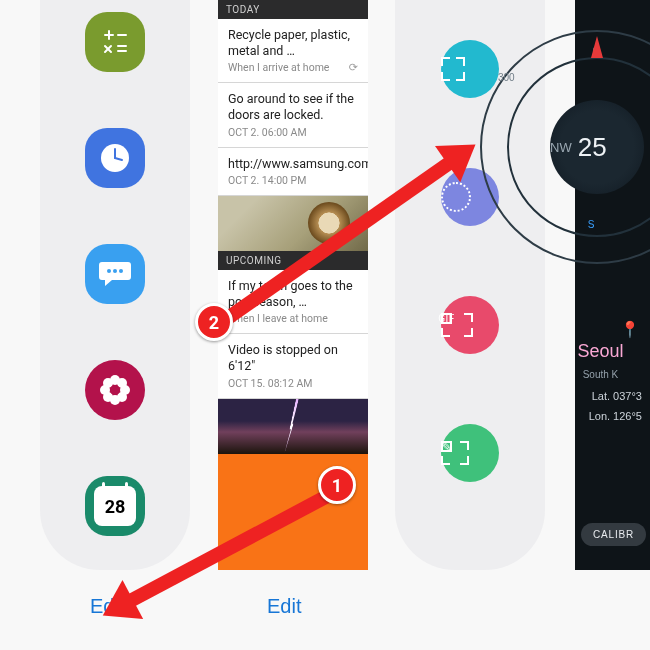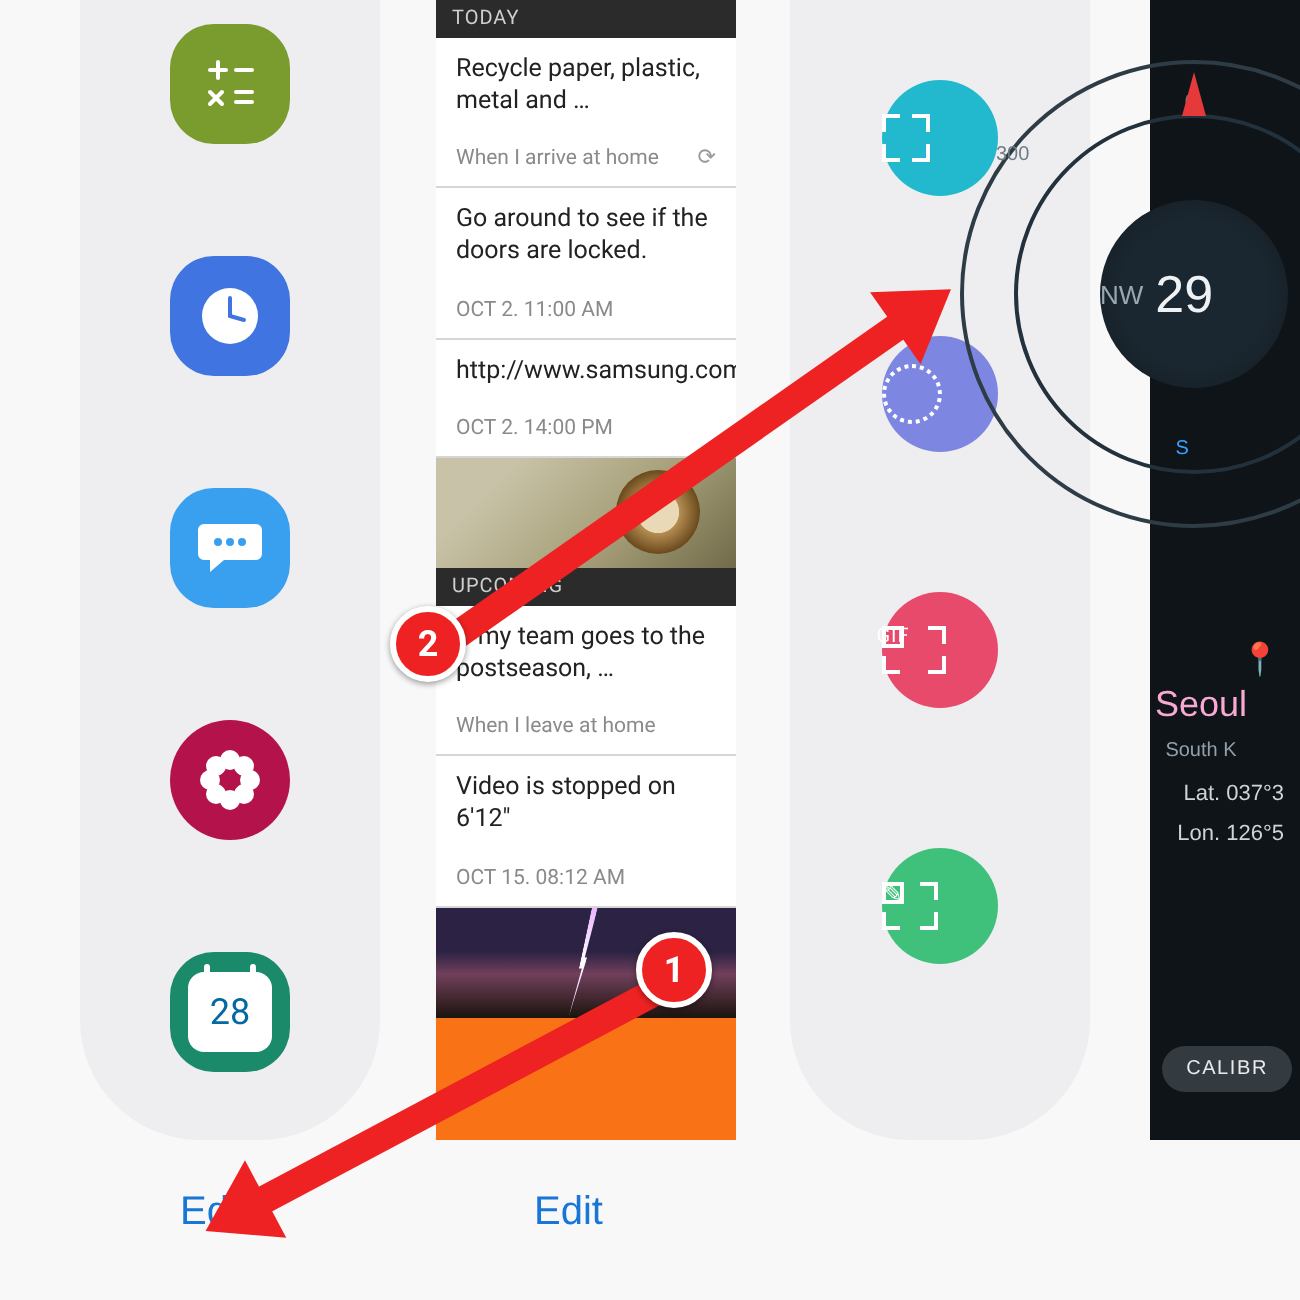--- a/index.html
+++ b/index.html
@@ -30,21 +30,21 @@
   .corners .tl{top:0;left:0;border-right:none;border-bottom:none}
   .corners .tr{top:0;right:0;border-left:none;border-bottom:none}
   .corners .bl{bottom:0;left:0;border-right:none;border-top:none}
   .corners .br{bottom:0;right:0;border-left:none;border-top:none}
   .dotcirc{width:26px;height:26px;border:2px dotted #fff;border-radius:50%}
   
   .reminder{position:absolute;left:0;right:0;top:0;bottom:0;background:#f97316;overflow:hidden}
   .secthead{background:#2b2b2c;color:#cfcfcf;font-size:10px;padding:4px 8px;letter-spacing:.5px}
   .card{background:#fff;border-bottom:1px solid #d6d6d6;padding:8px 10px}
   .ct{color:#222;font-size:12.5px;line-height:1.25}
-  .cs{color:#8a8a8a;font-size:10.5px;margin-top:14px}
+  .cs{color:#8a8a8a;font-size:10.5px;margin-top:3px}
   .thumb{height:55px;background:#888;position:relative;overflow:hidden}
   .thumb .compass{position:absolute;right:18px;top:6px;width:42px;height:42px;border-radius:50%;background:radial-gradient(circle at 50% 50%,#e9d9b6 35%,#b58d52 36%,#6b4a1d 70%)}
   .thumb .map{position:absolute;inset:0;background:linear-gradient(135deg,#c8c3a8 20%,#a7a07a 60%,#716a49)}
   .thumb.storm{background:linear-gradient(#2c2344 40%,#71405c 60%,#1b140c)}
   .thumb.storm:after{content:"";position:absolute;left:48%;top:0;width:3px;height:100%;background:linear-gradient(#e7b4ff,#fff,#e7b4ff);transform:skewX(-12deg);box-shadow:0 0 8px #d8aaff;clip-path:polygon(0 0,100% 0,60% 45%,100% 45%,0 100%,50% 55%,0 55%)}
   .repicn{float:right;font-size:11px;color:#9a9a9a}
   
   .compassApp{background:#0e1418;position:absolute;inset:0;color:#cdd4da;font-family:sans-serif}
   .ring{position:absolute;left:-95px;top:30px;width:230px;height:230px;border-radius:50%;border:2px solid #2e3c46}
   .ring:before{content:"";position:absolute;inset:25px;border-radius:50%;border:2px solid #22313b}
@@ -106,38 +106,38 @@
             <circle cx="27" cy="17" r="5"></circle>
             <circle cx="10" cy="10" r="5"></circle>
             <circle cx="24" cy="10" r="5"></circle>
             <circle cx="10" cy="24" r="5"></circle>
             <circle cx="24" cy="24" r="5"></circle>
           </g>
         <circle cx="17" cy="17" r="5" fill="#b3124b"></circle>
       </svg>
     </div>
     <div class="appicon ai5">
-      <div style="width:42px;height:40px;background:#fff;border-radius:8px;display:flex;align-items:center;justify-content:center;color:#0369a1;font-size:18px;font-weight:400;position:relative">
+      <div style="width:42px;height:40px;background:#fff;border-radius:8px;display:flex;align-items:center;justify-content:center;color:#000000;font-size:18px;font-weight:700;position:relative">
         <span style="position:absolute;top:-4px;left:8px;width:3px;height:7px;background:#fff;border-radius:2px"></span>
         <span style="position:absolute;top:-4px;right:8px;width:3px;height:7px;background:#fff;border-radius:2px"></span>
         <span>28</span>
       </div>
     </div>
   </div>
 
   <div class="panel p2">
     <div class="reminder">
       <div class="secthead">TODAY</div>
       <div class="card">
         <div class="ct">Recycle paper, plastic, metal and …</div>
         <div class="cs"><span>When I arrive at home</span><span class="repicn">⟳</span></div>
       </div>
       <div class="card">
         <div class="ct">Go around to see if the doors are locked.</div>
-        <div class="cs">OCT 2. 11:00 AM</div>
+        <div class="cs">OCT 2. 06:00 AM</div>
       </div>
       <div class="card">
         <div class="ct">http://www.samsung.com</div>
         <div class="cs">OCT 2. 14:00 PM</div>
       </div>
       <div class="thumb">
           <div class="map"></div>
           <div class="compass"></div>
         </div>
       <div class="secthead">UPCOMING</div>
@@ -187,21 +187,21 @@
 
   <div class="panel p4">
     <div class="compassApp">
       <div class="ring">
         <span class="tick" style="top:14px;left:48%">0</span>
 
         <span class="tick" style="top:40px;left:16px">300</span>
         <span class="needle"></span>
         <div class="inner">
           <span style="font-size:13px;color:#9aa7b1;margin-right:6px">NW</span>
-            <span>29</span>
+            <span>25</span>
         </div>
         <span class="tick" style="bottom:32px;left:46%;color:#3aa0ff">S</span>
       </div>
       <div class="info">
         <div class="pinico">📍</div>
         <h3>Seoul</h3>
         <small>South K</small>
         <div class="line">Lat. 037°3</div>
         <div class="line">Lon. 126°5</div>
       </div>

